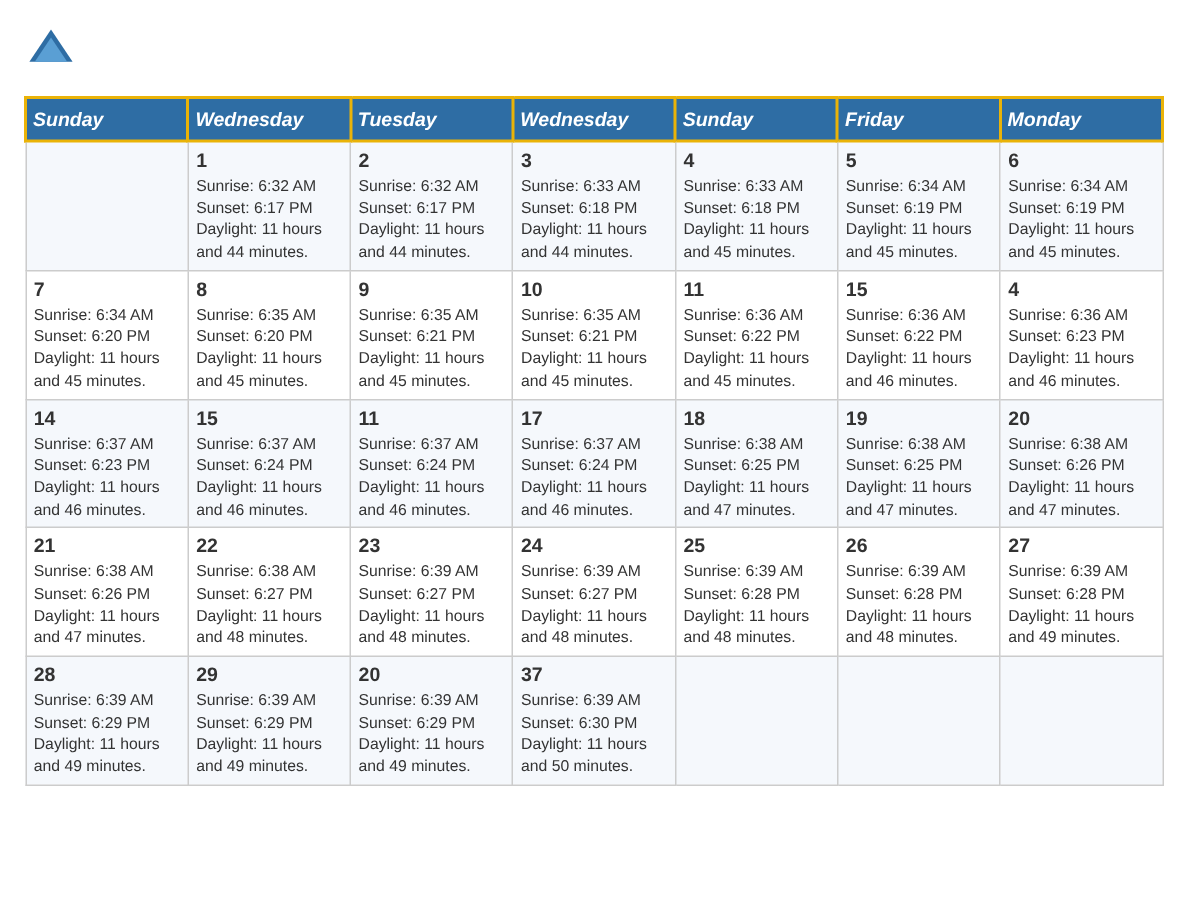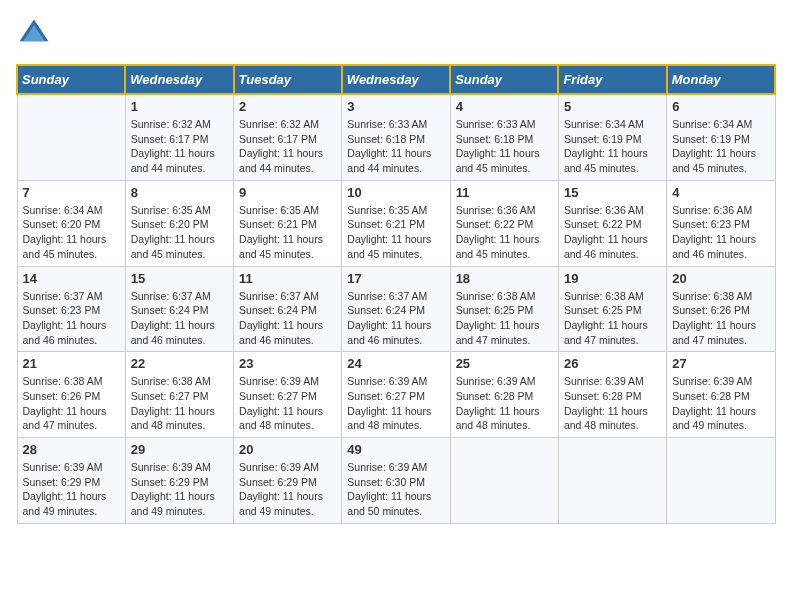--- a/index.html
+++ b/index.html
@@ -255,21 +255,21 @@
         </td>
         <td>
           <span class="day-number">29</span>
           <div class="day-info">Sunrise: 6:39 AM<br>Sunset: 6:29 PM<br>Daylight: 11 hours and 49 minutes.</div>
         </td>
         <td>
           <span class="day-number">20</span>
           <div class="day-info">Sunrise: 6:39 AM<br>Sunset: 6:29 PM<br>Daylight: 11 hours and 49 minutes.</div>
         </td>
         <td>
-          <span class="day-number">49</span>
+          <span class="day-number">37</span>
           <div class="day-info">Sunrise: 6:39 AM<br>Sunset: 6:30 PM<br>Daylight: 11 hours and 50 minutes.</div>
         </td>
         <td class="empty-cell"></td>
         <td class="empty-cell"></td>
         <td class="empty-cell"></td>
       </tr>
     </tbody>
 </table>
 
 </body></html>

